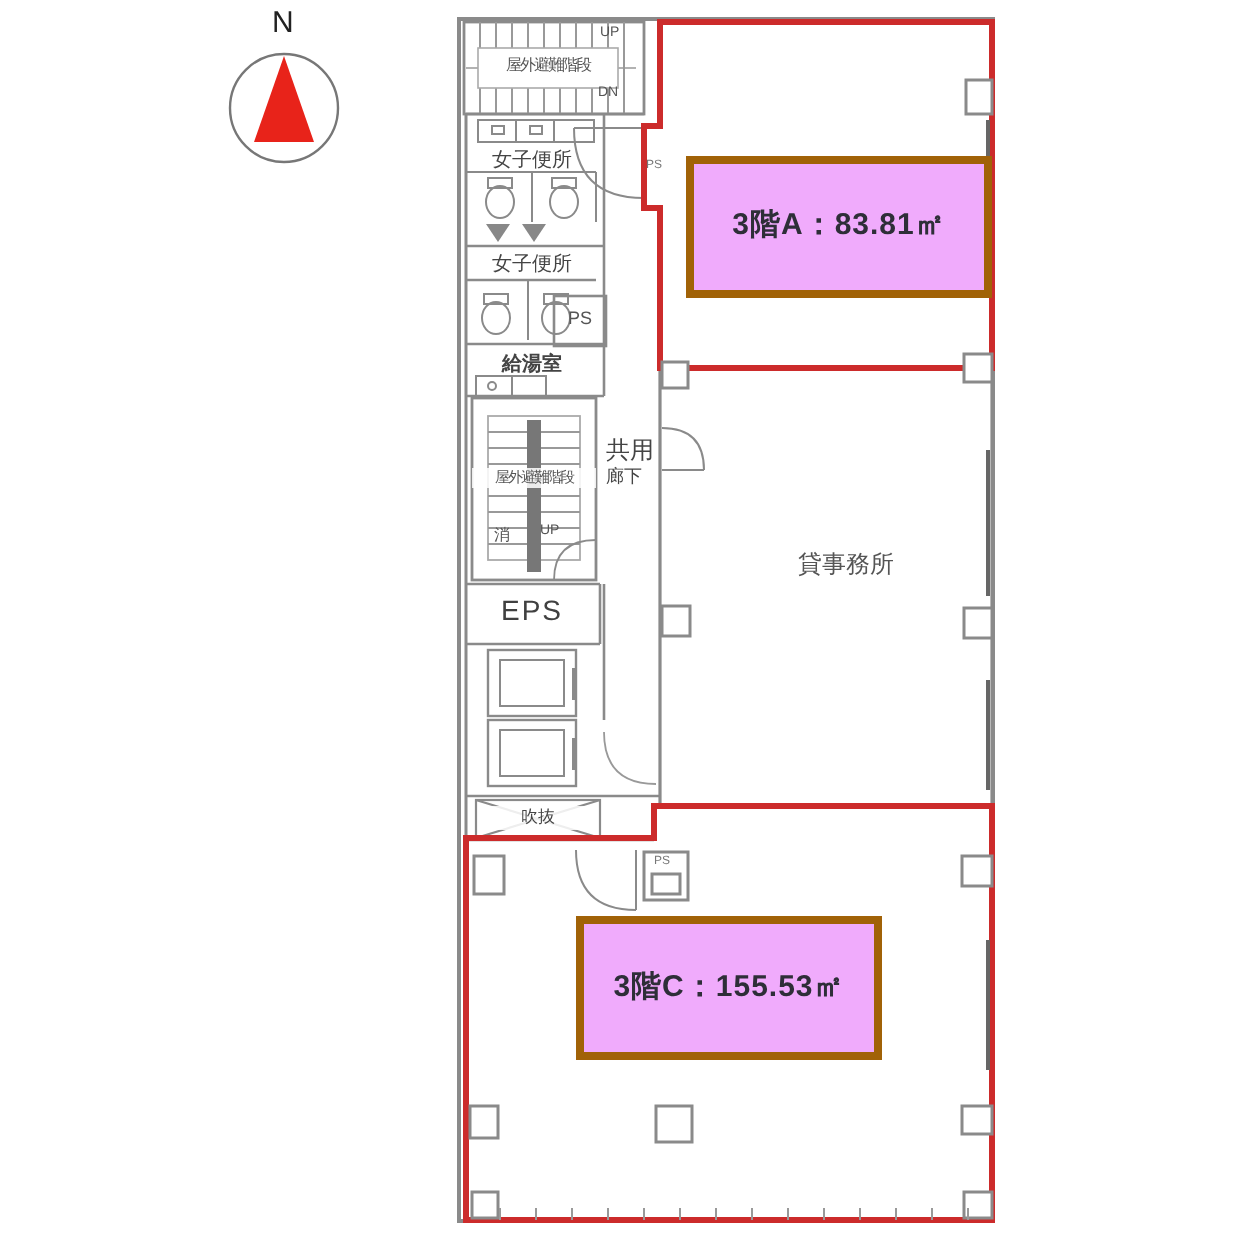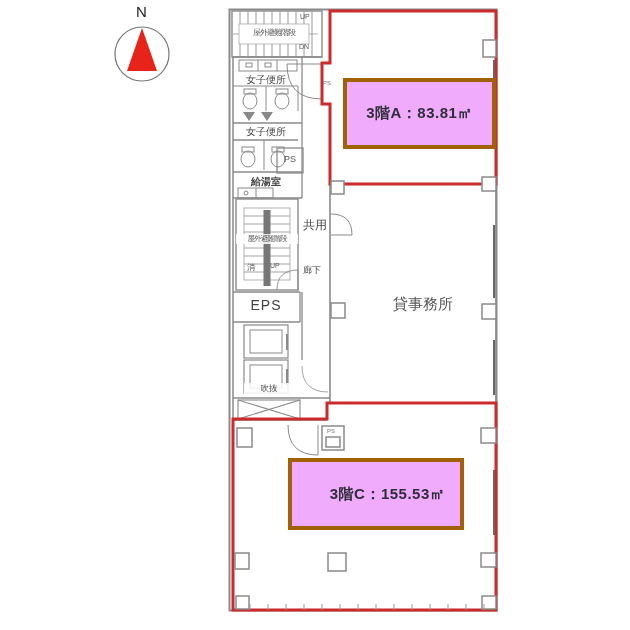--- a/index.html
+++ b/index.html
@@ -196,29 +196,29 @@
   <div class="lbl ctr" style="left:233px;top:125px;width:66px;font-size:10px;">女子便所</div>
   <div class="lbl ctr" style="left:277px;top:154px;width:26px;font-size:9px;color:#555;">PS</div>
   <div class="lbl tiny" style="left:323px;top:80px;">PS</div>
   <div class="lbl ctr" style="left:233px;top:175px;width:66px;font-size:10px;font-weight:bold;">給湯室</div>
 
   <div class="lbl ctr haloed" style="left:236px;top:234px;width:62px;font-size:7.5px;color:#555;letter-spacing:-1px;">屋外避難階段</div>
   <div class="lbl" style="left:247px;top:262px;font-size:8px;color:#555;">消</div>
   <div class="lbl" style="left:270px;top:262px;font-size:7px;color:#555;">UP</div>
 
   <div class="lbl" style="left:303px;top:217px;font-size:12px;">共用</div>
-  <div class="lbl" style="left:303px;top:232px;font-size:9px;margin-top:32px;">廊下</div>
+  <div class="lbl" style="left:303px;top:232px;font-size:9px;">廊下</div>
 
   <div class="lbl ctr" style="left:233px;top:297px;width:66px;font-size:14px;color:#404040;letter-spacing:1px;">EPS</div>
-  <div class="lbl ctr haloed" style="left:244px;top:383px;width:50px;font-size:8.5px;">吹抜</div>
+  <div class="lbl ctr haloed" style="left:244px;top:403px;width:50px;font-size:8.5px;">吹抜</div>
   <div class="lbl tiny" style="left:327px;top:428px;">PS</div>
 
-  <div class="lbl ctr" style="left:330px;top:295px;width:186px;font-size:15px;color:#555;">貸事務所</div>
+  <div class="lbl ctr" style="left:330px;top:274px;width:186px;font-size:12px;color:#555;">貸事務所</div>
 
   <div class="unit-box" style="left:343px;top:78px;width:145px;height:63px;">
     <div>3階A：83.81㎡</div>
   </div>
 
-  <div class="unit-box" style="left:288px;top:458px;width:145px;height:64px;padding-left:23px;">
+  <div class="unit-box" style="left:288px;top:458px;width:145px;height:64px;">
     <div>3階C：155.53㎡</div>
   </div>
 
 </div>
 
 </body></html>

